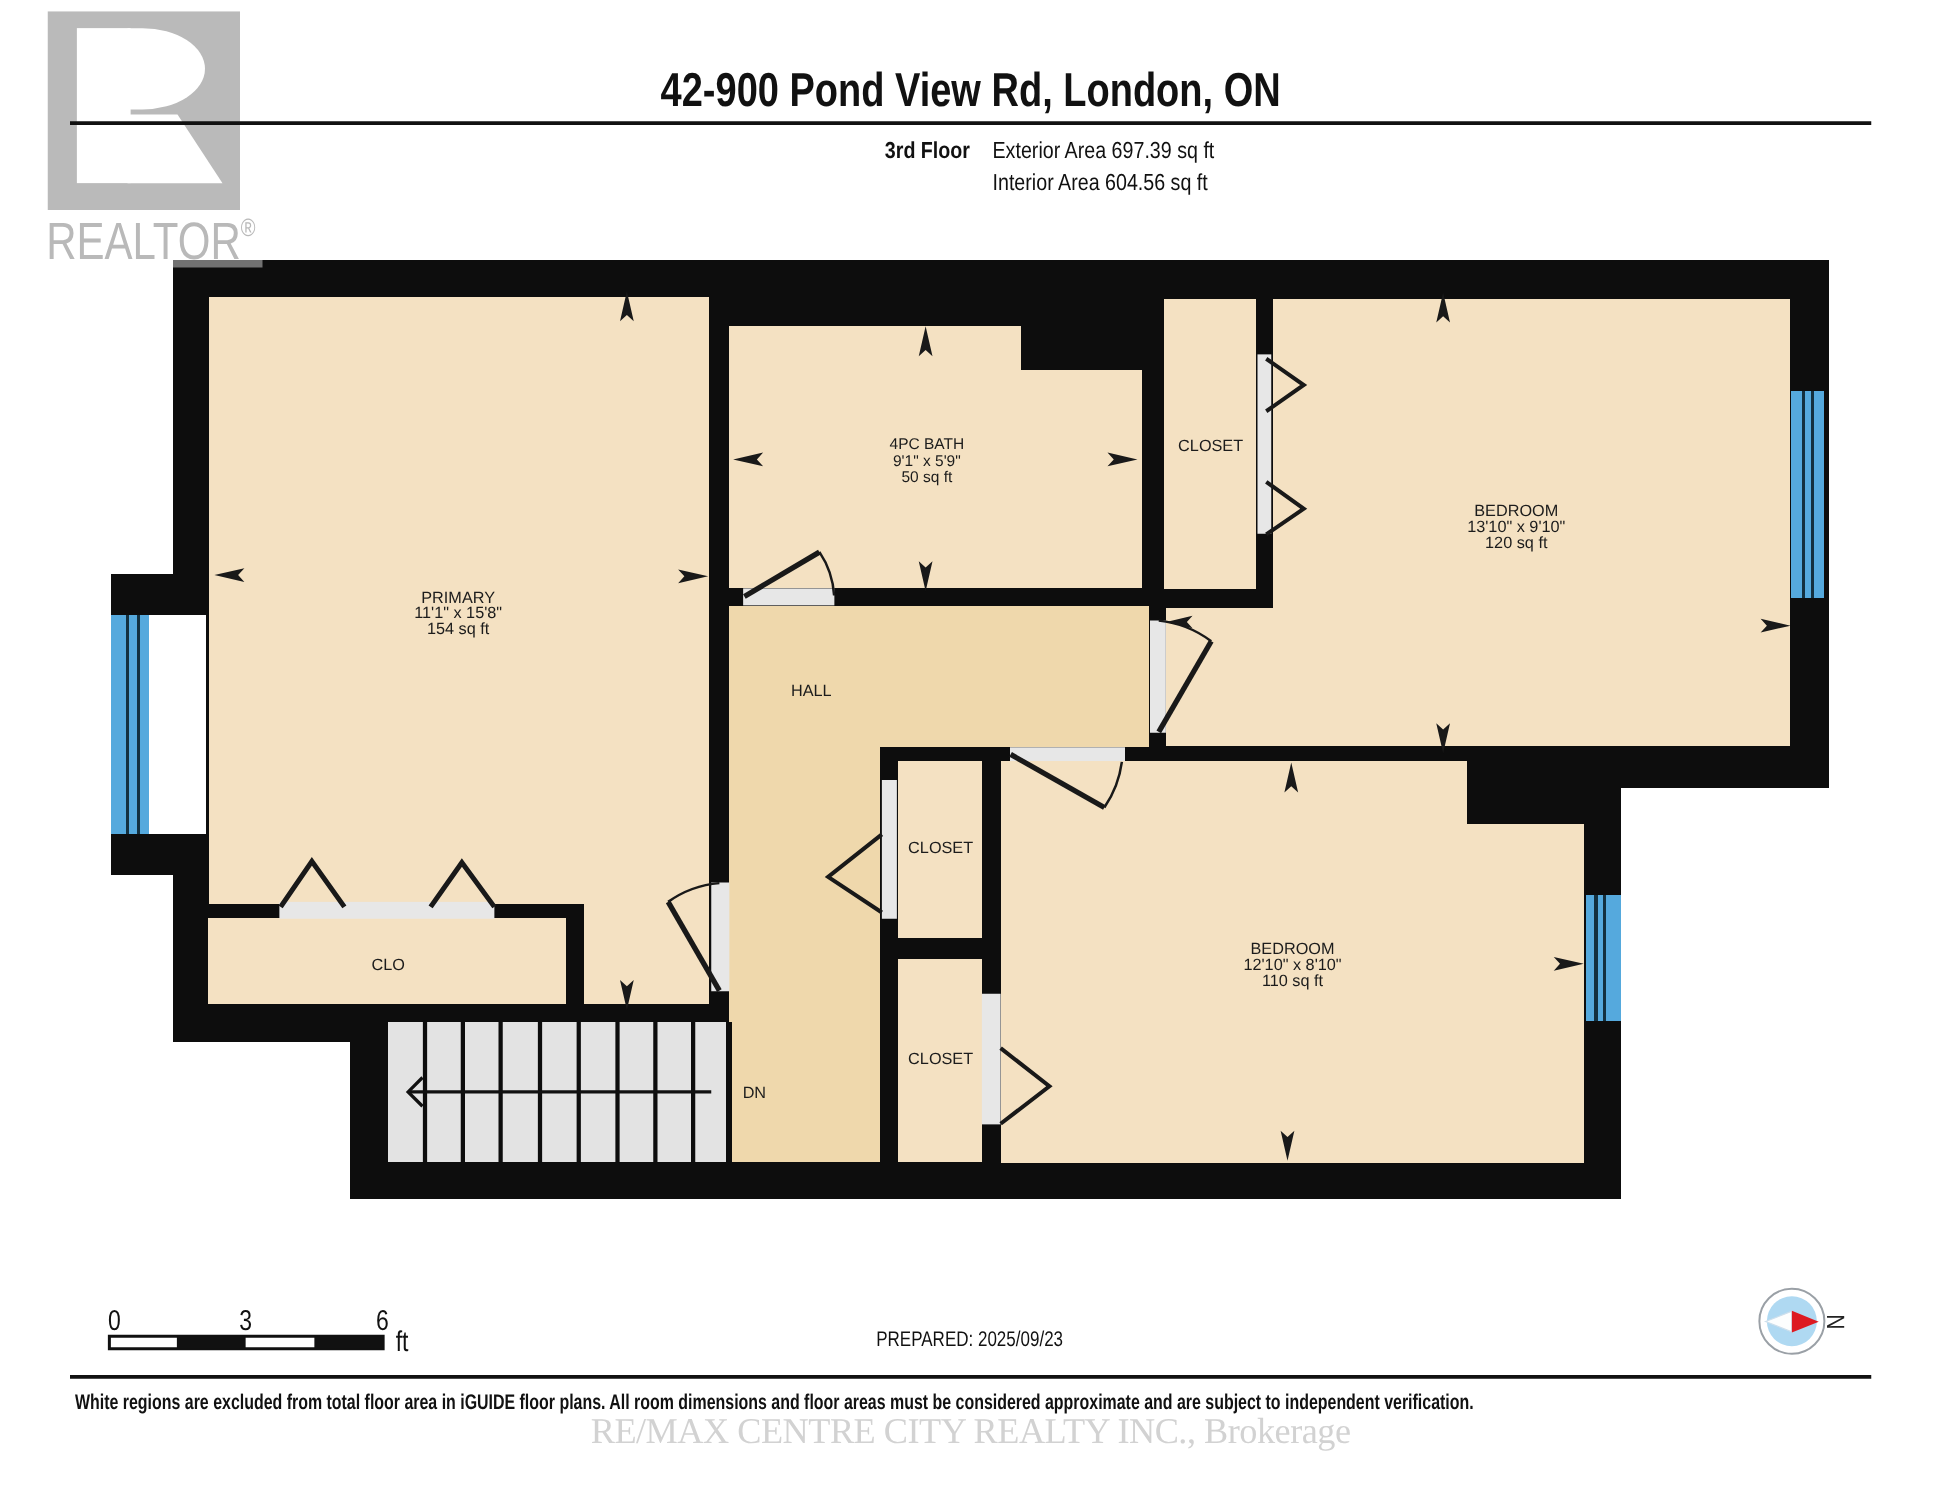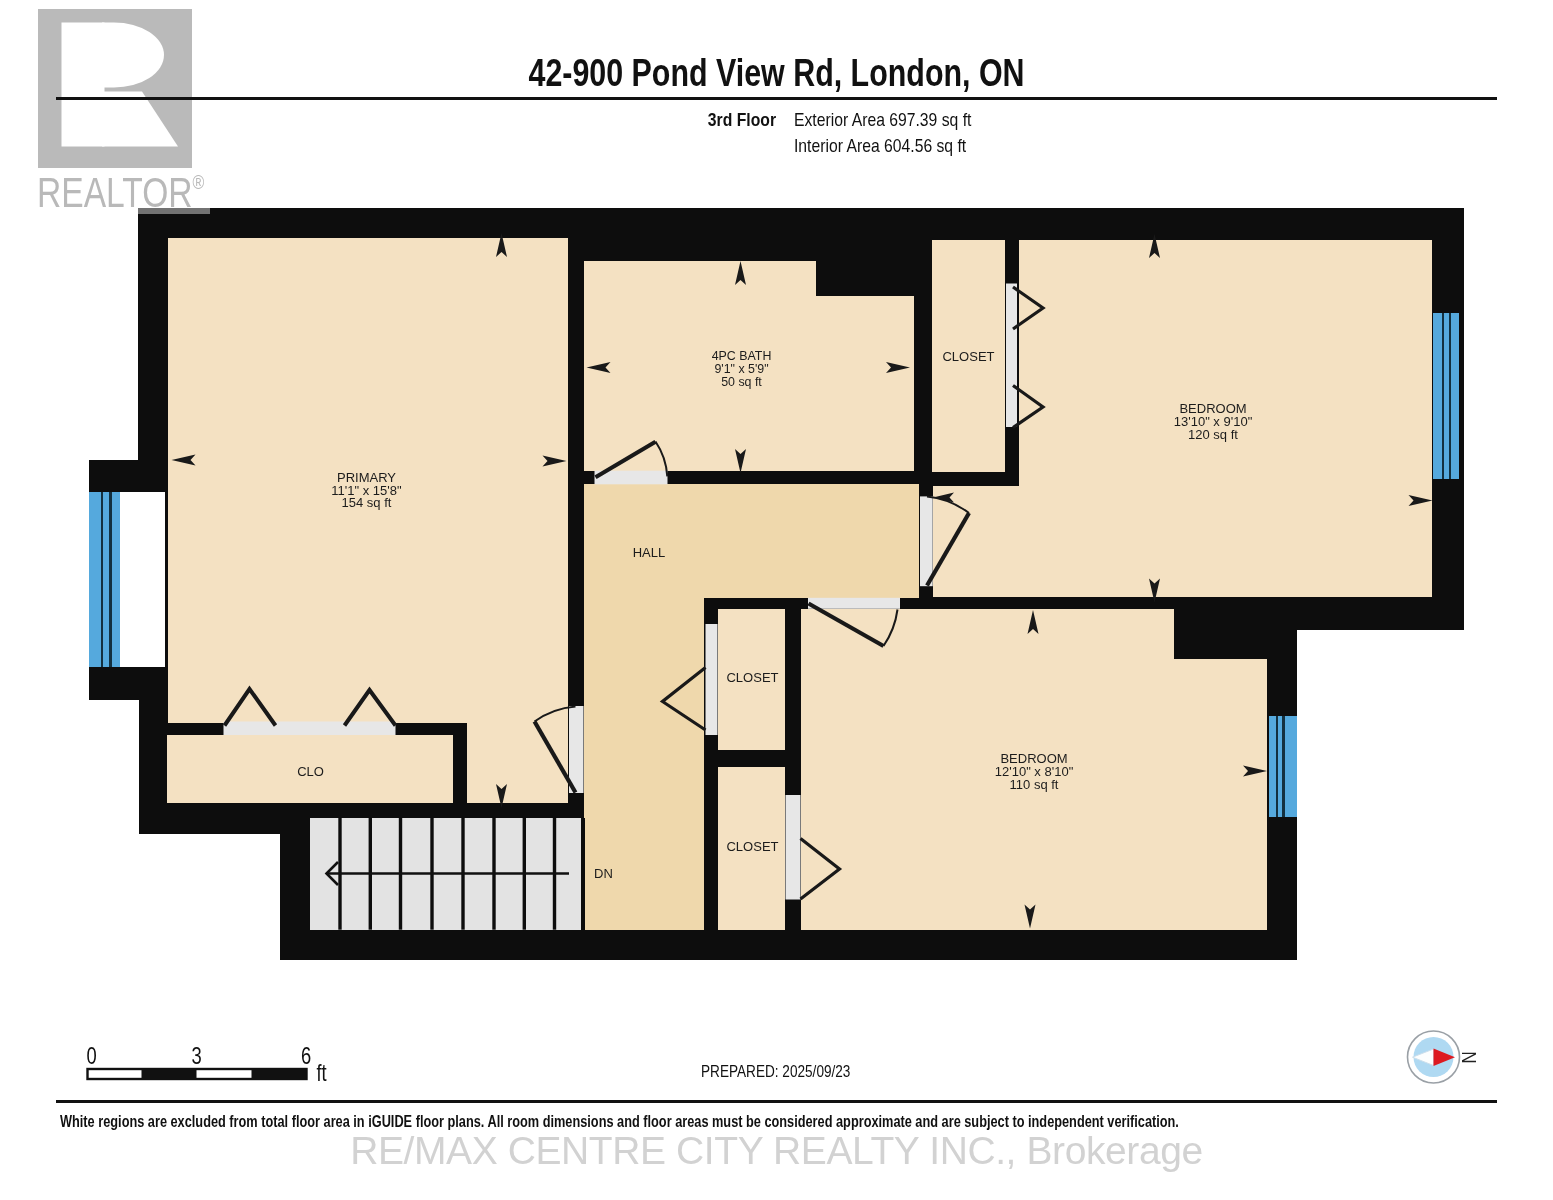--- a/index.html
+++ b/index.html
@@ -203,13 +203,13 @@
 <circle cx="28.5" cy="28" r="20" fill="#AFD9F2"></circle>
 <path d="M7.5,28.2 L28.5,20 L28.5,36.5 Z" fill="#fcfefe" stroke="#cddfec" stroke-width="1"></path>
 <path d="M28.5,19.5 L50,28.3 L28.5,37 Z" fill="#DD1A21"></path>
 <text transform="translate(64,28.5) rotate(90) scale(0.85,1)" text-anchor="middle" dominant-baseline="central" font-family="Liberation Sans, sans-serif" font-size="20" fill="#222">N</text>
 </svg>
 
 <div class="abs" style="left:56px;top:1100px;width:1441px;height:3px;background:#111;"></div>
 
 <div class="abs" style="left:60px;top:1112px;font-size:17px;font-weight:bold;color:#111;transform:scale(0.75,1);transform-origin:left top;white-space:nowrap;">White regions are excluded from total floor area in iGUIDE floor plans. All room dimensions and floor areas must be considered approximate and are subject to independent verification.</div>
 
-<div class="abs" style="left:0;top:1129px;width:1553px;text-align:center;font-size:39px;letter-spacing:-0.4px;color:#d2d2d2;text-shadow:0 0 5px #fff,0 0 2px #fff;">RE/MAX CENTRE CITY REALTY INC., Brokerage</div>
+<div class="abs" style="left:0;top:1129px;width:1553px;text-align:center;font-size:29px;letter-spacing:-0.4px;color:#d2d2d2;text-shadow:0 0 5px #fff,0 0 2px #fff;font-family:Liberation Serif, serif;">RE/MAX CENTRE CITY REALTY INC., Brokerage</div>
 
 </body></html>

